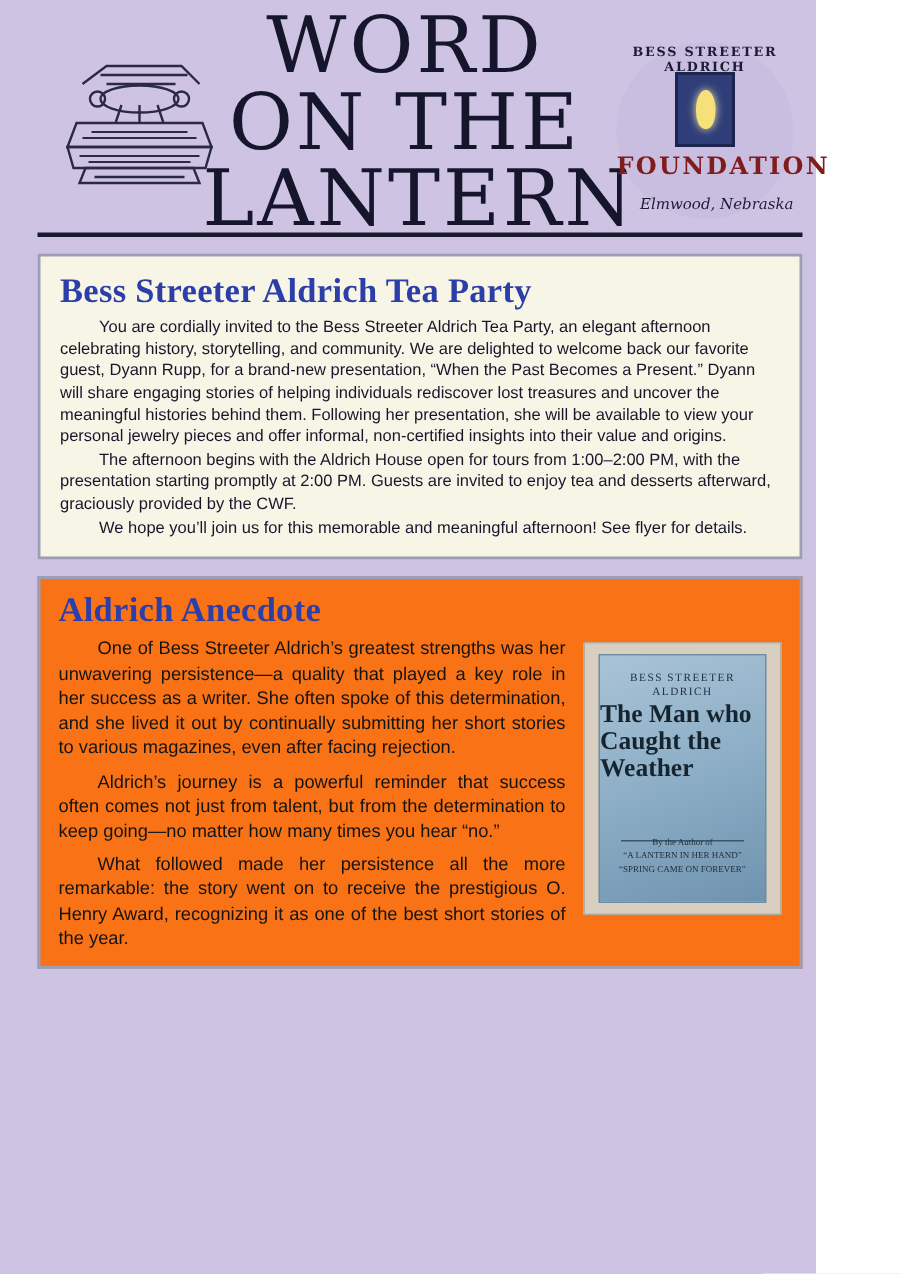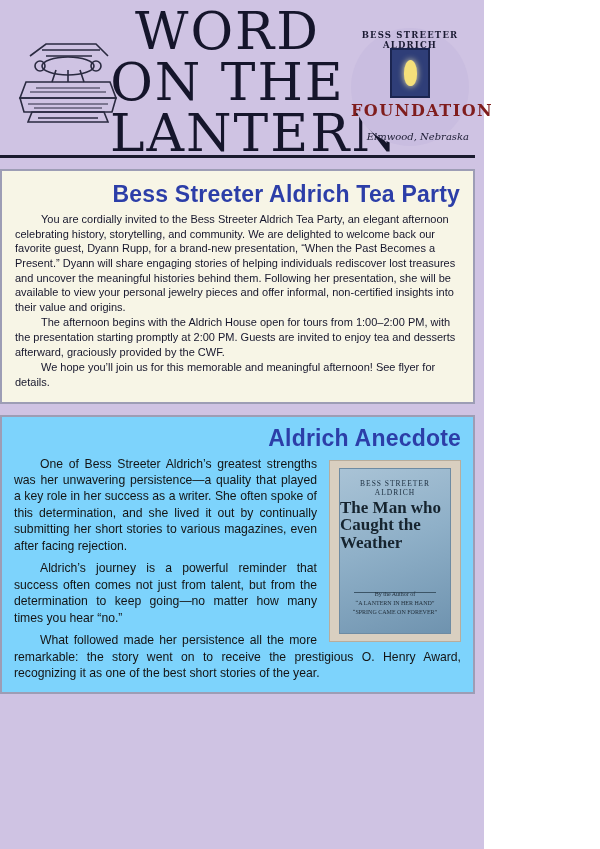--- a/index.html
+++ b/index.html
@@ -9,24 +9,24 @@
     background: #ffffff;
   }
   body {
     width: 600px;
     height: 849px;
     font-family: "Liberation Sans", sans-serif;
     overflow: hidden;
   }
   .page {
     position: relative;
-    width: 484px;
+    width: 544px;
     height: 849px;
     background: #cfc3e3;
-    padding: 10px 9px 9px 0;
+    padding: 10px 9px 9px 25px;
   }
 
   
   .masthead {
     position: relative;
     height: 148px;
     border-bottom: 3px solid #1a1a2e;
     display: flex;
     align-items: center;
     justify-content: center;
@@ -138,28 +138,28 @@
   
   .article {
     border: 2px solid #9d9db5;
     margin-top: 11px;
     padding: 8px 13px 12px 13px;
   }
   .article.tea {
     background: #f7f5e6;
   }
   .article.anecdote {
-    background: #7dd3fc;
+    background: #f97316;
     margin-top: 11px;
     padding: 6px 12px 10px 12px;
   }
   .article h2 {
     margin: 2px 0 4px 0;
-    text-align: right;
-    font-family: Liberation Sans, sans-serif;
+    text-align: left;
+    font-family: Liberation Serif, serif;
     font-size: 23px;
     font-weight: bold;
     color: #2c3ea8;
     letter-spacing: 0.2px;
   }
   .tea p {
     margin: 0;
     font-family: Liberation Sans, sans-serif;
     font-size: 11px;
     line-height: 1.33;

